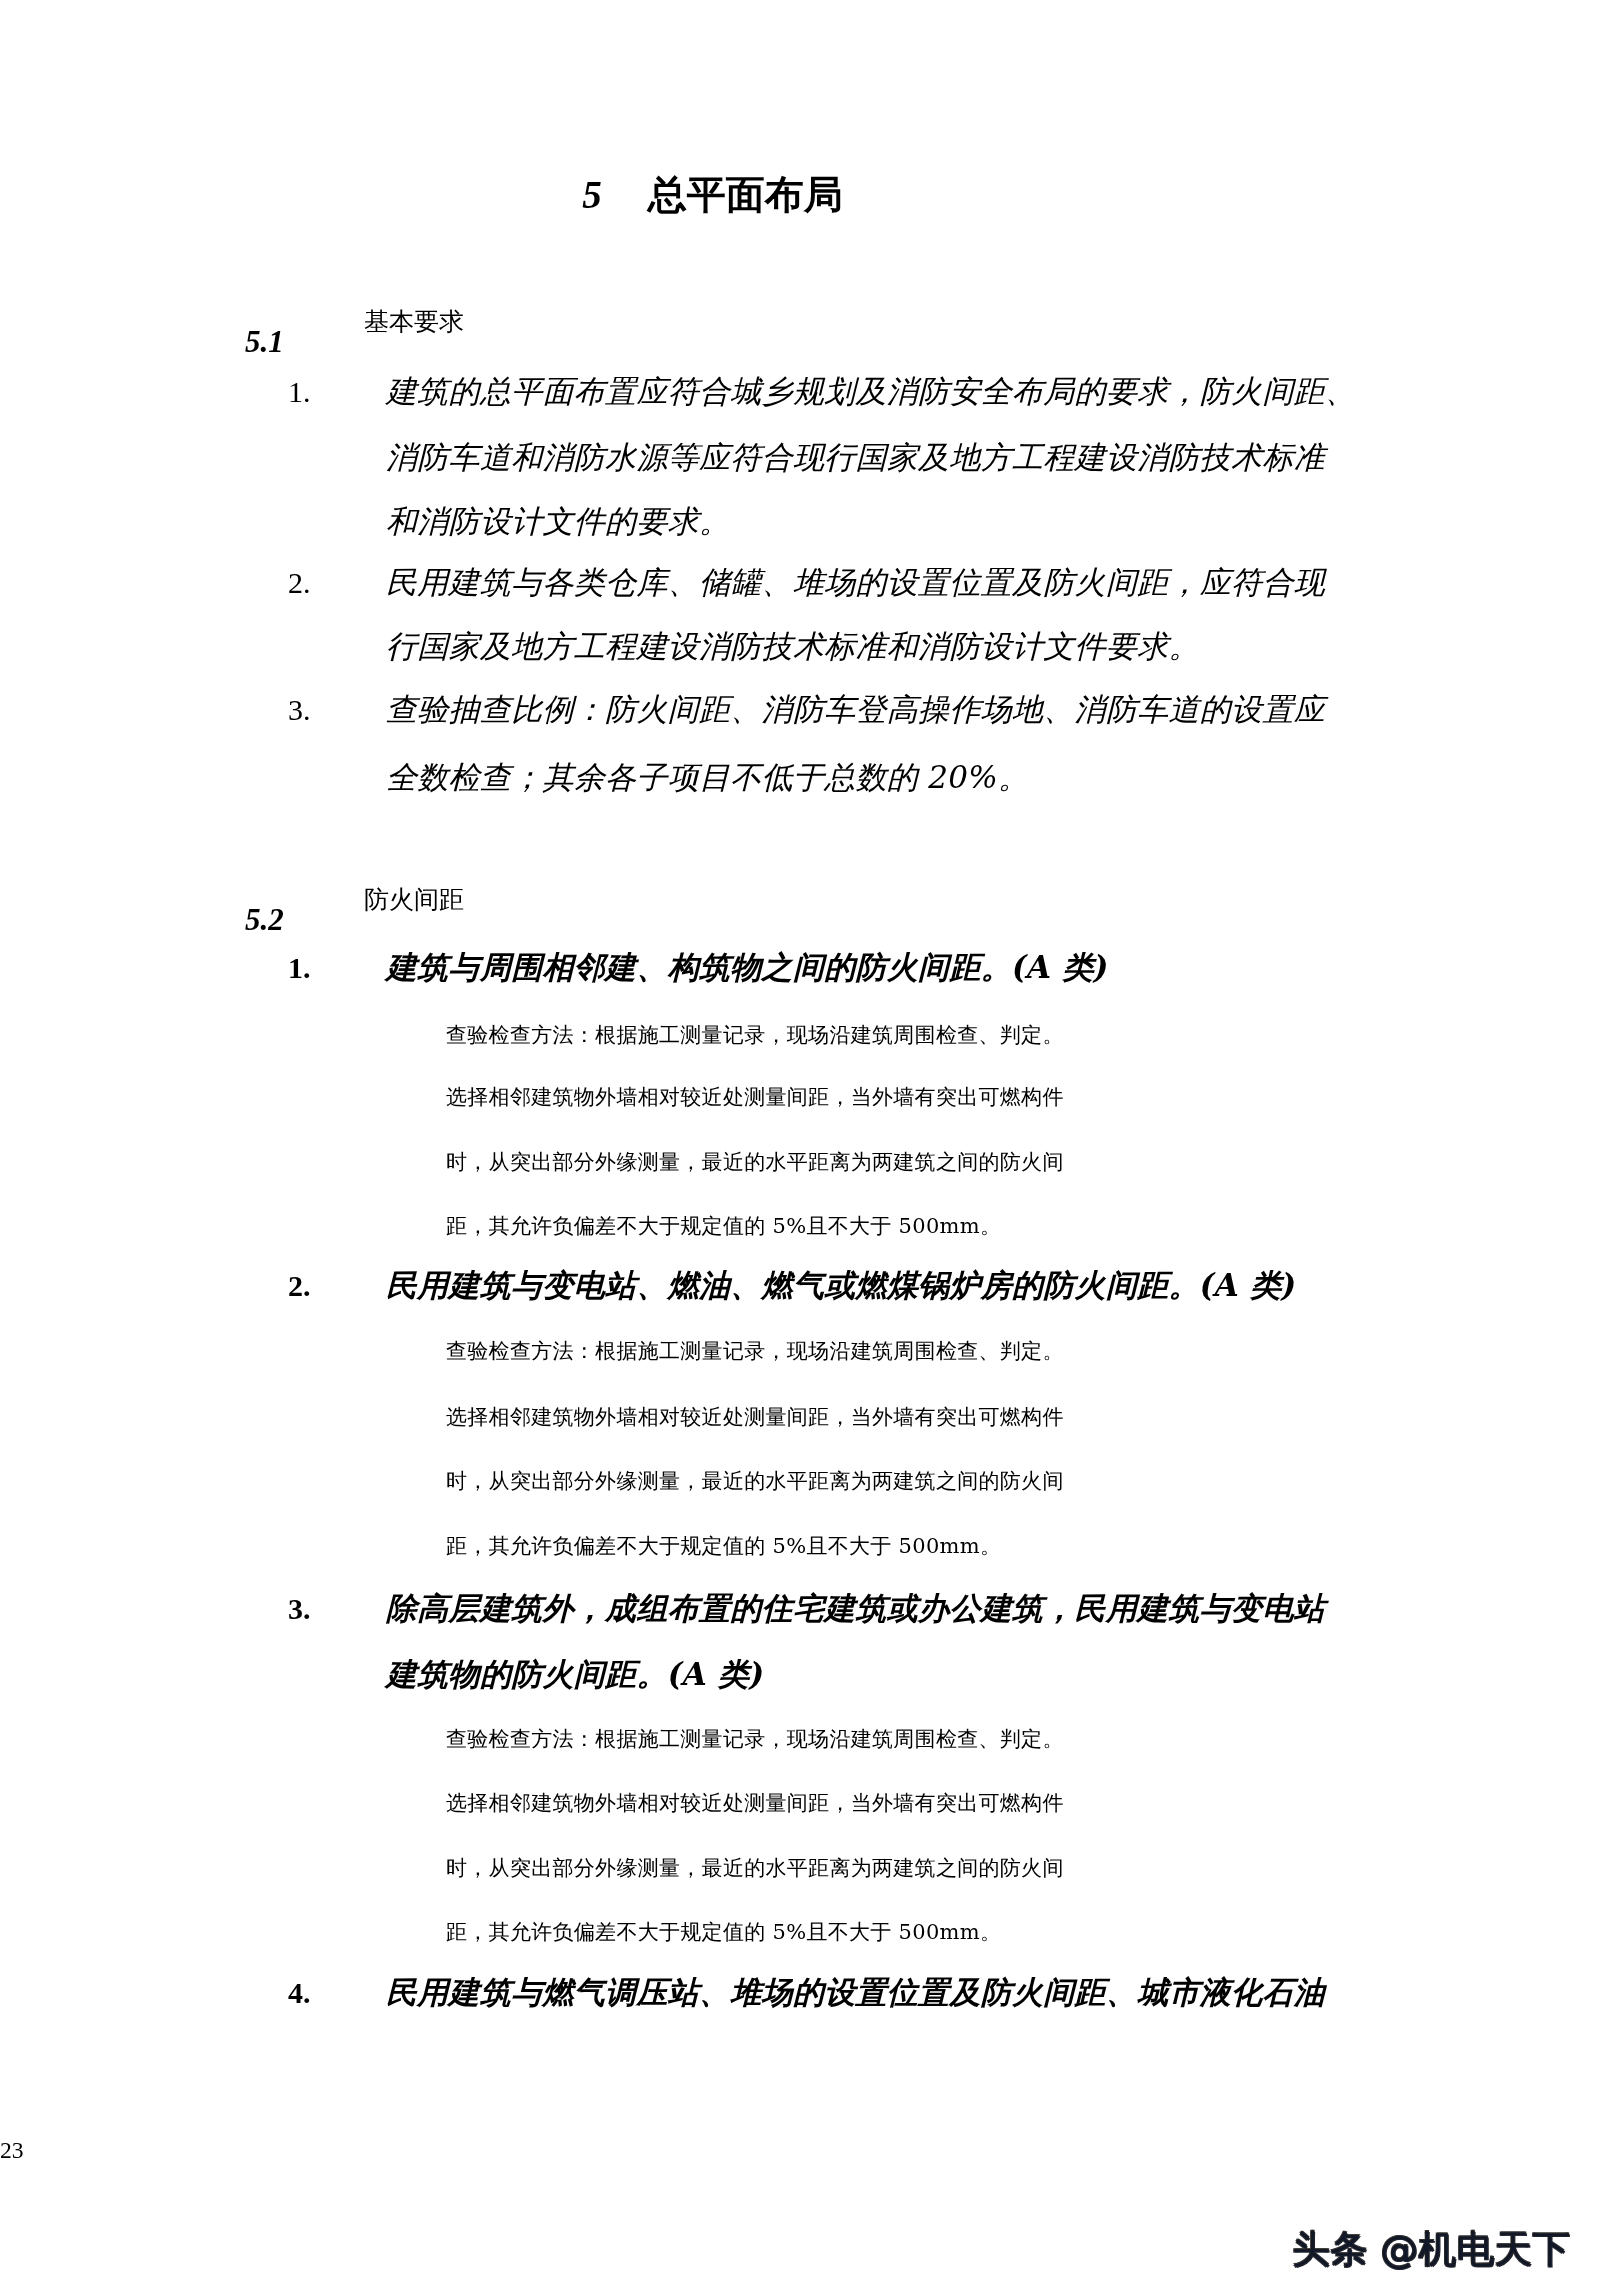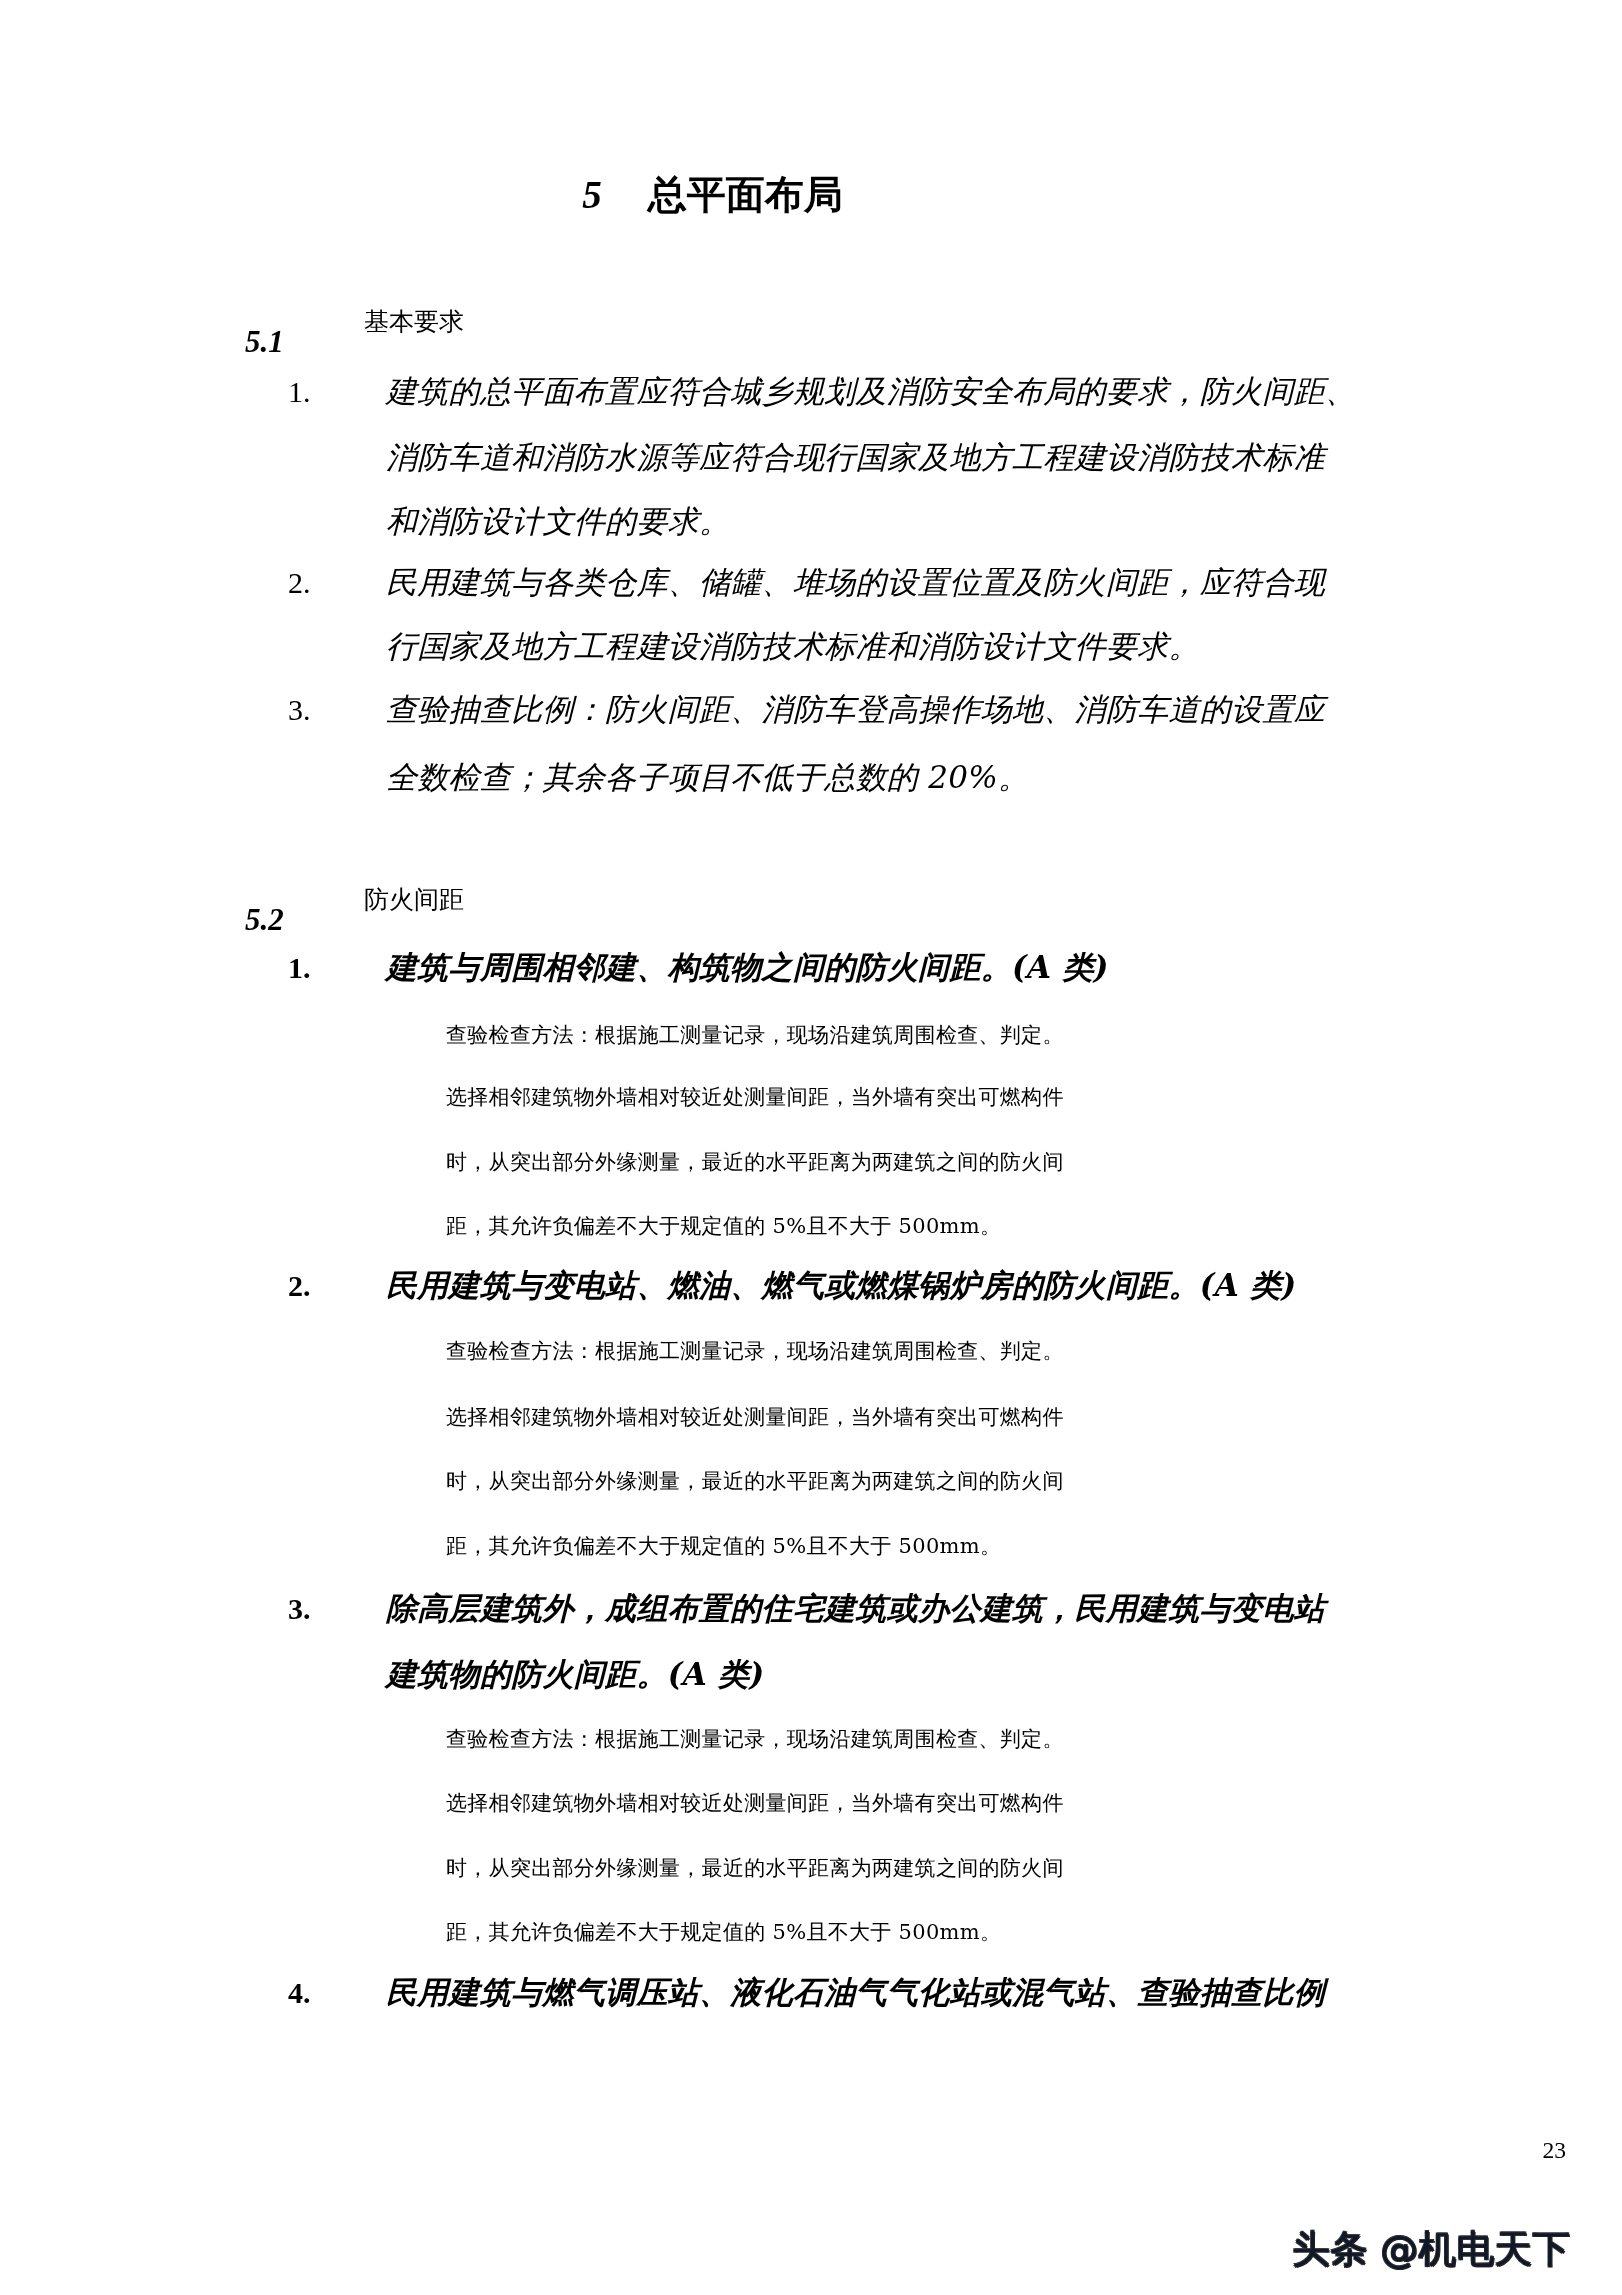--- a/index.html
+++ b/index.html
@@ -8,21 +8,21 @@
   .abs { position: absolute; white-space: nowrap; }
   .title { left: 0; width: 1425px; top: 171px; text-align: center; font-size: 39px; font-weight: bold; line-height: 47px; }
   .title .num { font-style: italic; font-family: "Liberation Serif", serif; margin-right: 46px; }
   .sec-num { left: 245px; font-size: 31px; font-weight: bold; font-style: italic; font-family: "Liberation Serif", serif; line-height: 39px; margin-top: 20px; }
   .sec-title { left: 364px; font-size: 25px; line-height: 39px; }
   .item-num { left: 288px; font-size: 30px; font-family: "Liberation Serif", serif; line-height: 39px; }
   .item-num.bold { font-weight: bold; }
   .line { left: 386px; font-size: 31px; line-height: 39px; letter-spacing: 0.3px; font-style: italic; }
   .line.bold { font-weight: bold; }
   .mline { left: 446px; font-size: 21px; line-height: 39px; letter-spacing: 0.3px; }
-  .page-num { left: 8px; width: 1558px; text-align: right; top: 2136px; font-size: 23.6px; font-family: "Liberation Serif", serif; line-height: 29px; }
+  .page-num { left: 0; width: 1558px; text-align: left; top: 2136px; font-size: 23.6px; font-family: "Liberation Serif", serif; line-height: 29px; }
   .watermark { left: 1292px; top: 2226px; font-size: 38px; font-family: "DejaVu Sans", sans-serif; color: #0f172a;
                text-shadow: 1.3px 1.3px 0 #222, -0.7px -0.7px 0 #333, 0.7px -0.7px 0 #333, -0.7px 0.7px 0 #333; line-height: 46px; }
 </style>
 </head>
 <body>
 
 <div>
 
   <div class="abs title">
     <span class="num">5</span><span>总平面布局</span>
@@ -63,18 +63,18 @@
 
   <div class="abs item-num bold" style="top:1589px">3.</div>
   <div class="abs line bold" style="top:1589px">除高层建筑外，成组布置的住宅建筑或办公建筑，民用建筑与变电站</div>
   <div class="abs line bold" style="top:1655px">建筑物的防火间距。(A 类)</div>
   <div class="abs mline" style="top:1720px">查验检查方法：根据施工测量记录，现场沿建筑周围检查、判定。</div>
   <div class="abs mline" style="top:1784px">选择相邻建筑物外墙相对较近处测量间距，当外墙有突出可燃构件</div>
   <div class="abs mline" style="top:1849px">时，从突出部分外缘测量，最近的水平距离为两建筑之间的防火间</div>
   <div class="abs mline" style="top:1913px">距，其允许负偏差不大于规定值的 5%且不大于 500mm。</div>
 
   <div class="abs item-num bold" style="top:1973px">4.</div>
-  <div class="abs line bold" style="top:1973px">民用建筑与燃气调压站、液化石油气气化站或混气站、查验抽查比例</div>
+  <div class="abs line bold" style="top:1973px">民用建筑与燃气调压站、堆场的设置位置及防火间距、城市液化石油</div>
 
   <div class="abs page-num">23</div>
   <div class="abs watermark">头条 @机电天下</div>
 </div>
 
 
 </body></html>

